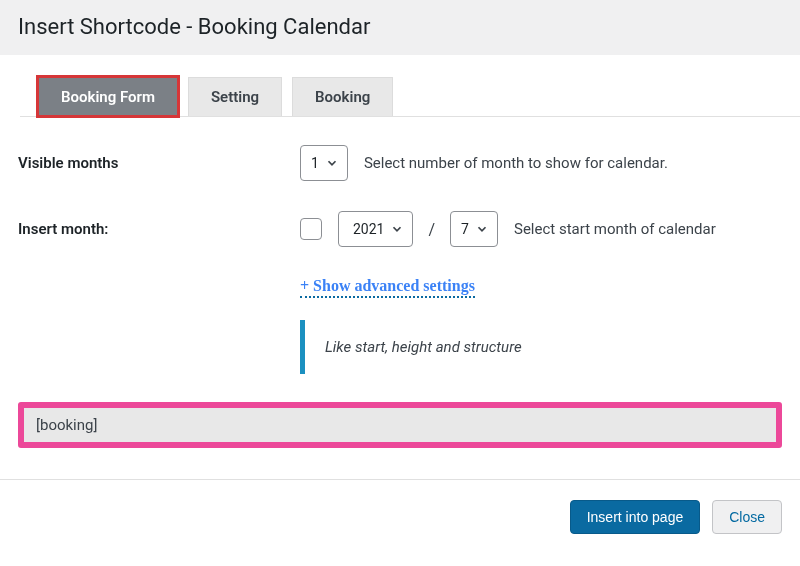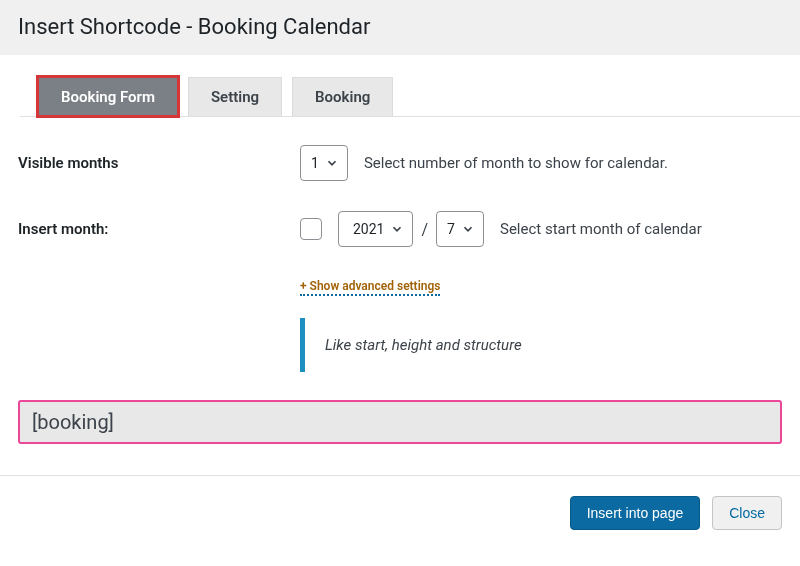--- a/index.html
+++ b/index.html
@@ -96,46 +96,47 @@
   .checkbox {
     width: 22px; height: 22px;
     border: 1px solid #8c8f94;
     border-radius: 4px;
     background: #fff;
     cursor: pointer;
     flex-shrink:0;
   }
   .slash { font-size: 16px; color: #3c434a; }
   .advanced-link {
-    color: #a16207;
+    color: #3b82f6;
     font-weight: 600;
-    font-size: 12px;
+    font-size: 16px;
     text-decoration: none;
     border-bottom: 2px dotted #0a6aa1;
     padding-bottom: 1px;
     cursor: pointer;
     display: inline-block;
+    font-family: Liberation Serif, serif;
   }
   .indent-block { margin-left: 282px; }
   .advanced-row { margin-bottom: 22px; }
   .callout {
     border-left: 5px solid #1b90c0;
     padding: 18px 20px;
     margin-left: 282px;
     margin-bottom: 8px;
   }
   .callout p { font-size: 15px; color: #3c434a; margin-bottom: 18px; }
   .callout em { font-style: italic; font-size: 15px; color: #3c434a; }
   .shortcode-box {
     margin: 0 18px 8px;
     background: #e8e8e8;
-    border: 2px solid #ec4899;
+    border: 6px solid #ec4899;
     border-radius: 3px;
     padding: 8px 12px;
-    font-size: 20px;
+    font-size: 15px;
     color: #3c434a;
   }
   .footer {
     border-top: 1px solid #e0e0e0;
     background: #fff;
     padding: 20px 18px;
     display: flex;
     justify-content: flex-end;
     gap: 12px;
     margin-top: 31px;
@@ -150,21 +151,21 @@
   .btn-primary {
     background: #0a6aa1;
     border-color: #085a8a;
     color: #fff;
   }
   .btn-secondary {
     background: #f0f0f1;
     border-color: #c3c4c7;
     color: #0369a1;
   }
-  .inline-gap { display:inline-flex; align-items:center; gap:8px; }
+  .inline-gap { display:inline-flex; align-items:center; gap:15px; }
 </style>
 </head>
 <body>
 
 <div class="header">
   <span>Insert Shortcode - Booking Calendar</span>
 </div>
 
 <div class="content">
 

